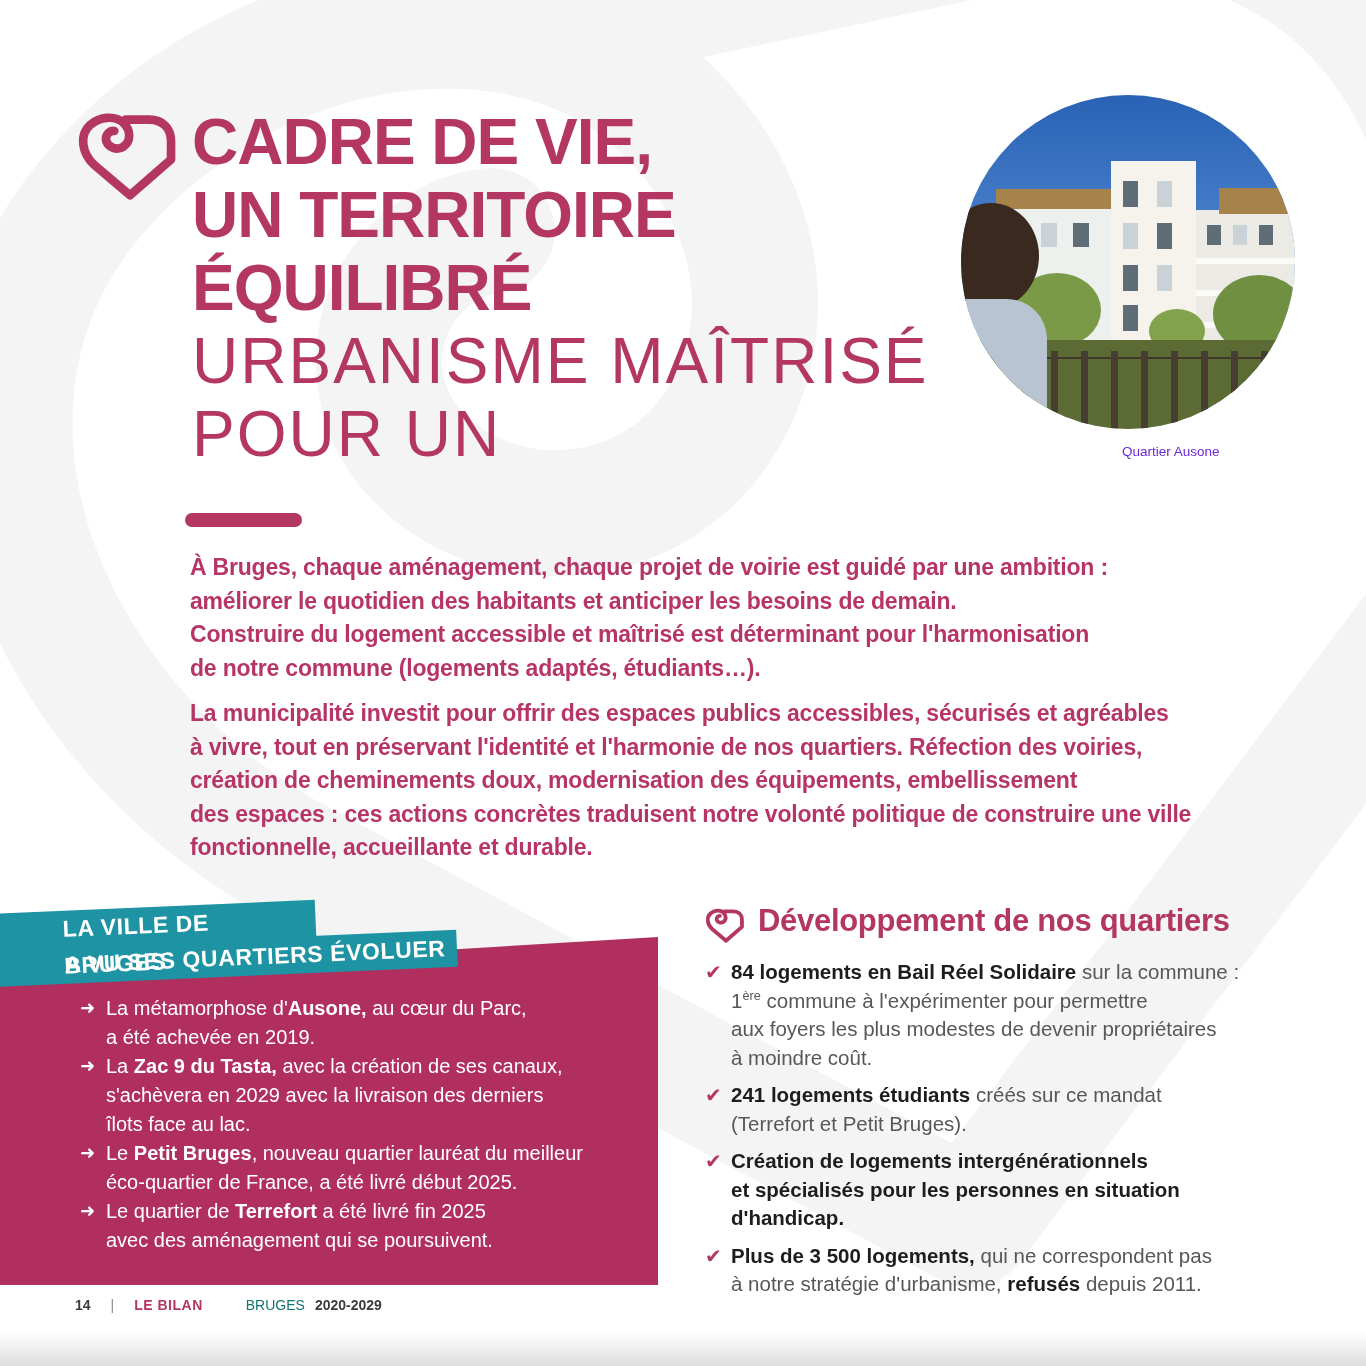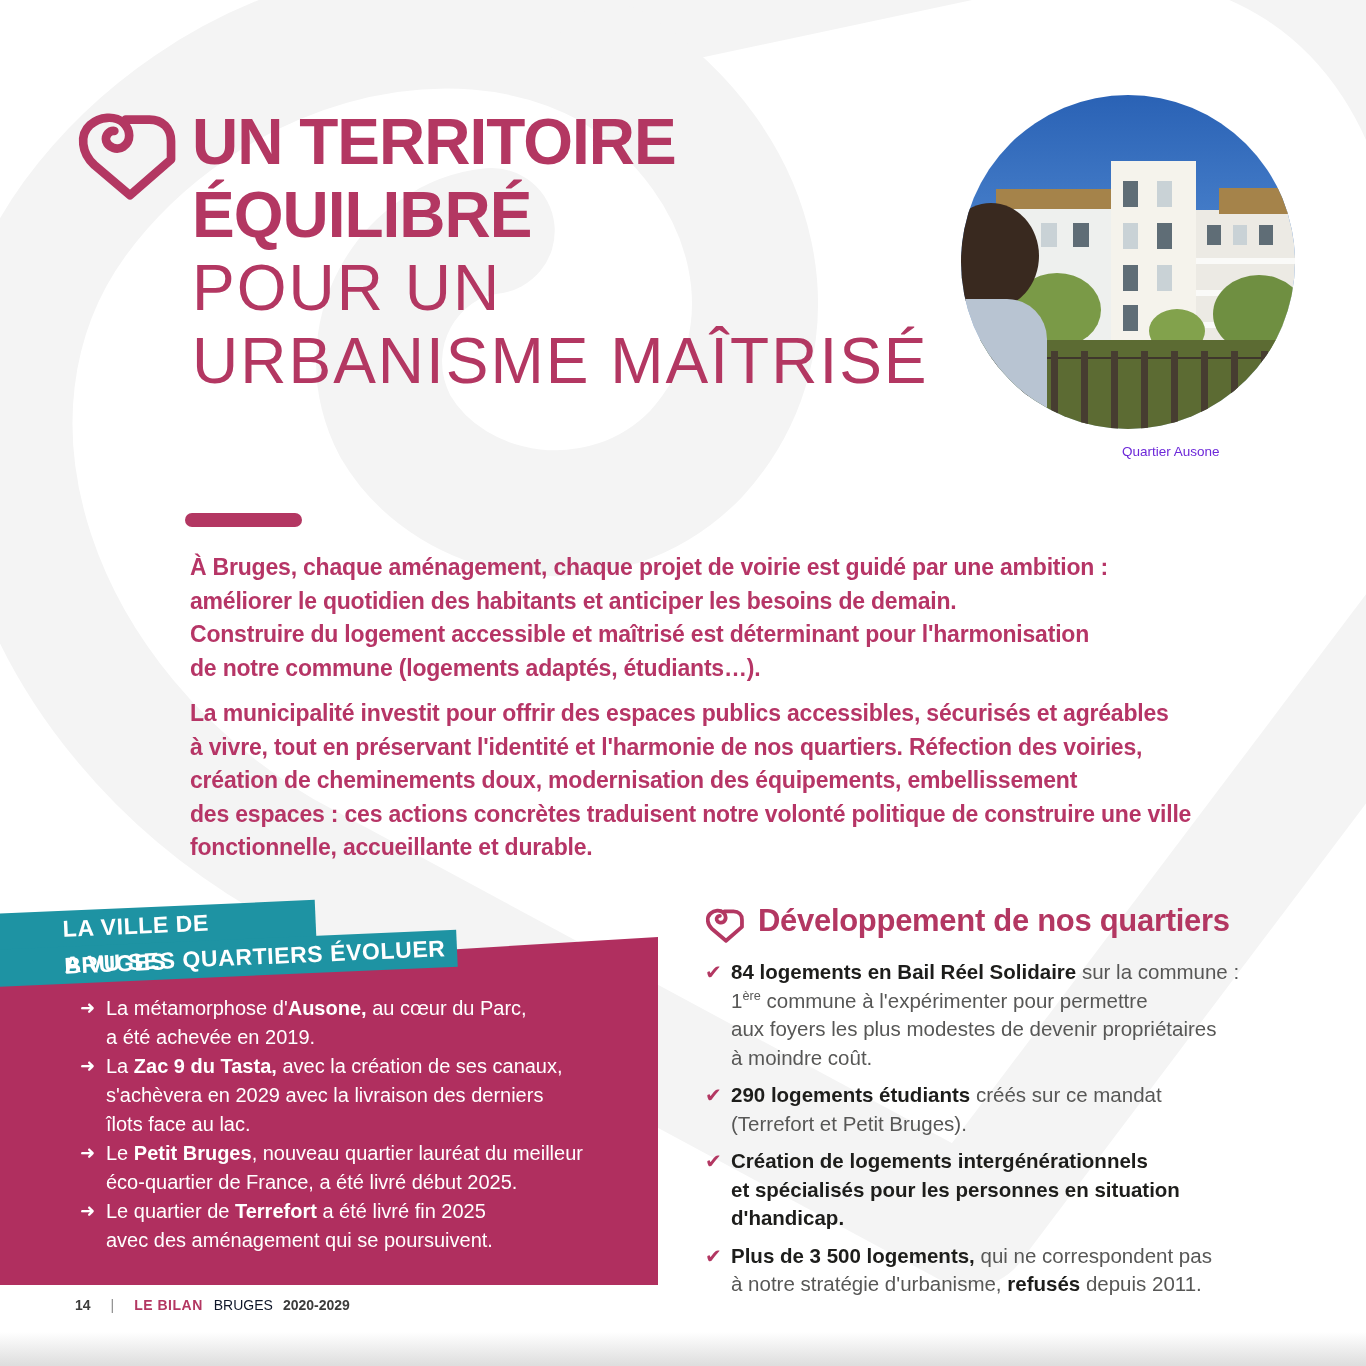--- a/index.html
+++ b/index.html
@@ -69,21 +69,21 @@
   .rightlist .marker{width:26px;flex:0 0 26px;color:#b33762;font-weight:700;font-size:20px;}
   .rightlist .b{font-weight:700;color:#1d1d1b;}
   .txt{white-space:pre-line;flex:1;}
   sup{font-size:0.62em;line-height:0;vertical-align:super;}
   
   .footer{position:absolute;left:75px;top:1297px;z-index:2;display:flex;align-items:baseline;
           font-size:14px;color:#3c3c3b;}
   .footer .pg{font-weight:700;}
   .footer .sep{color:#8a8a8a;margin:0 20px;font-weight:400;}
   .footer .brand{color:#b33762;font-weight:700;letter-spacing:0.5px;margin-right:11px;}
-  .footer .city{color:#0f172a;margin-right:10px;}
+  .footer .city{color:#0f766e;margin-right:10px;margin-left:32px;}
   .footer .years{font-weight:700;}
   .fade{position:absolute;left:0;bottom:0;width:100%;height:34px;z-index:6;
         background:linear-gradient(180deg,rgba(200,200,200,0) 0%,rgba(180,180,180,0.45) 100%);}
 </style>
 </head>
 <body>
 
 <svg width="0" height="0" style="position:absolute">
   <defs>
     <g id="heart-logo">
@@ -97,24 +97,25 @@
 
   <svg class="watermark" viewBox="0 0 100 100">
     <use href="#heart-logo" stroke="#f4f4f4" stroke-width="7"></use>
   </svg>
 
   <svg class="logo" viewBox="0 0 100 100">
     <use href="#heart-logo" stroke="#b33762" stroke-width="8"></use>
   </svg>
 
   <div class="title">
+    <div class="heavy">CADRE DE VIE,</div>
     <div class="heavy">UN TERRITOIRE</div>
     <div class="heavy">ÉQUILIBRÉ</div>
+    <div class="light">URBANISME MAÎTRISÉ</div>
     <div class="light">POUR UN</div>
-    <div class="light">URBANISME MAÎTRISÉ</div>
   </div>
 
   <div class="photo">
     <div class="bldg-left"></div>
     <div class="roof-left"></div>
     <div class="bldg-main"></div>
     <div class="bldg-right"></div>
     <div class="roof-right"></div>
     <div class="w" style="left:162px;top:86px;width:15px;height:26px;"></div>
     <div class="w lt" style="left:196px;top:86px;width:15px;height:26px;"></div>
@@ -194,21 +195,21 @@
   <div class="rightlist">
       <div class="li-row">
         <span class="marker">✔</span>
         <span class="txt"><span class="b">84 logements en Bail Réel Solidaire</span><span> sur la commune :
 1</span><sup>ère</sup><span> commune à l'expérimenter pour permettre
 aux foyers les plus modestes de devenir propriétaires
 à moindre coût.</span></span>
       </div>
       <div class="li-row">
         <span class="marker">✔</span>
-        <span class="txt"><span class="b">290 logements étudiants</span><span> créés sur ce mandat
+        <span class="txt"><span class="b">241 logements étudiants</span><span> créés sur ce mandat
 (Terrefort et Petit Bruges).</span></span>
       </div>
       <div class="li-row">
         <span class="marker">✔</span>
         <span class="txt"><span class="b">Création de logements intergénérationnels
 et spécialisés pour les personnes en situation
 d'handicap.</span></span>
       </div>
       <div class="li-row">
         <span class="marker">✔</span>

